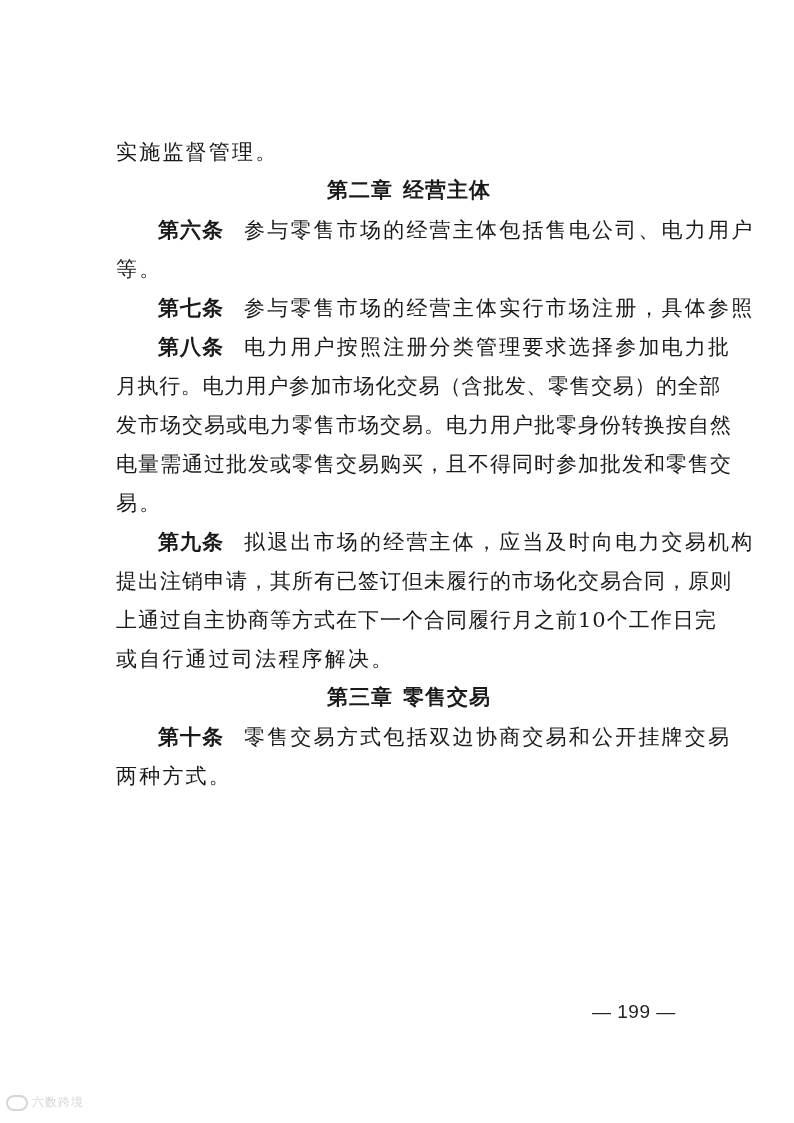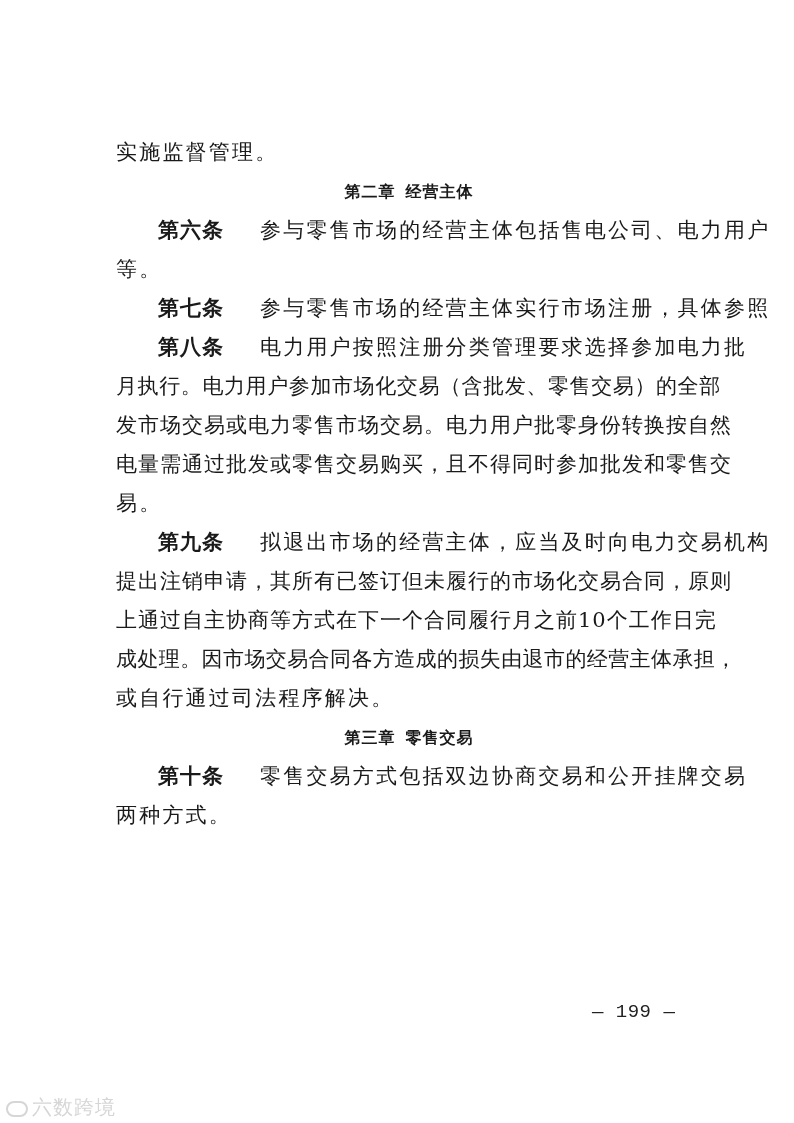--- a/index.html
+++ b/index.html
@@ -4,27 +4,27 @@
 <style>
   html, body { margin: 0; padding: 0; background: #ffffff; }
   body { width: 794px; height: 1123px; position: relative; overflow: hidden;
          font-family: "DejaVu Serif", "Liberation Serif", serif; color: #1a1a1a; }
   .page { position: absolute; left: 116px; top: 133px; width: 586px; }
   .line { font-size: 21px; line-height: 39px; height: 39px; white-space: nowrap;
           letter-spacing: 2.2px; text-align: justify; text-align-last: justify; }
   .line.last { text-align-last: left; }
   .indent { padding-left: 42px; }
   .article-num { font-family: "DejaVu Sans", "Liberation Sans", sans-serif; font-weight: bold;
-                 letter-spacing: 1px; margin-right: 36px; }
-  .chapter { font-family: Liberation Serif, serif; font-weight: bold;
-             font-size: 16px; line-height: 39px; height: 39px; text-align: center; letter-spacing: 1px; }
+                 letter-spacing: 1px; margin-right: 20px; }
+  .chapter { font-family: Liberation Mono, monospace; font-weight: bold;
+             font-size: 21px; line-height: 39px; height: 39px; text-align: center; letter-spacing: 1px; }
   .chapter .gap { display: inline-block; width: 10px; }
   .pagenum { position: absolute; left: 592px; top: 1001px; font-size: 19px;
-             font-family: Liberation Mono, monospace; color: #222; letter-spacing: 0.5px; }
-  .watermark { position: absolute; left: 6px; top: 1094px; font-size: 20px; color: #d6d6d6;
+             font-family: Liberation Sans, sans-serif; color: #222; letter-spacing: 0.5px; }
+  .watermark { position: absolute; left: 6px; top: 1094px; font-size: 12px; color: #d6d6d6;
                font-family: "DejaVu Sans", sans-serif; letter-spacing: 1px; }
   .watermark .logo { display: inline-block; width: 22px; height: 16px; border: 2px solid #d6d6d6;
                      border-radius: 8px; vertical-align: middle; margin-right: 4px; box-sizing: border-box; }
 </style>
 </head>
 <body>
 
 <div class="page">
   <div class="line last">实施监督管理。</div>
 
@@ -39,21 +39,20 @@
 
   <div class="line indent"><span class="article-num">第八条</span><span>电力用户按照注册分类管理要求选择参加电力批</span></div>
   <div class="line" style="letter-spacing:0.6px">月执行。电力用户参加市场化交易（含批发、零售交易）的全部</div>
   <div class="line" style="letter-spacing:1px">发市场交易或电力零售市场交易。电力用户批零身份转换按自然</div>
   <div class="line" style="letter-spacing:1px">电量需通过批发或零售交易购买，且不得同时参加批发和零售交</div>
   <div class="line last">易。</div>
 
   <div class="line indent"><span class="article-num">第九条</span><span>拟退出市场的经营主体，应当及时向电力交易机构</span></div>
   <div class="line" style="letter-spacing:1px">提出注销申请，其所有已签订但未履行的市场化交易合同，原则</div>
   <div class="line" style="letter-spacing:1px">上通过自主协商等方式在下一个合同履行月之前10个工作日完</div>
-  <div class="line" style="letter-spacing:0.4px">成处理。因市场交易合同各方造成的损失由退市的经营主体承担，</div>
   <div class="line last">或自行通过司法程序解决。</div>
 
   <div class="chapter">
     <span>第三章</span><span class="gap"></span><span>零售交易</span>
   </div>
 
   <div class="line indent"><span class="article-num">第十条</span><span>零售交易方式包括双边协商交易和公开挂牌交易</span></div>
   <div class="line last">两种方式。</div>
 </div>
 

